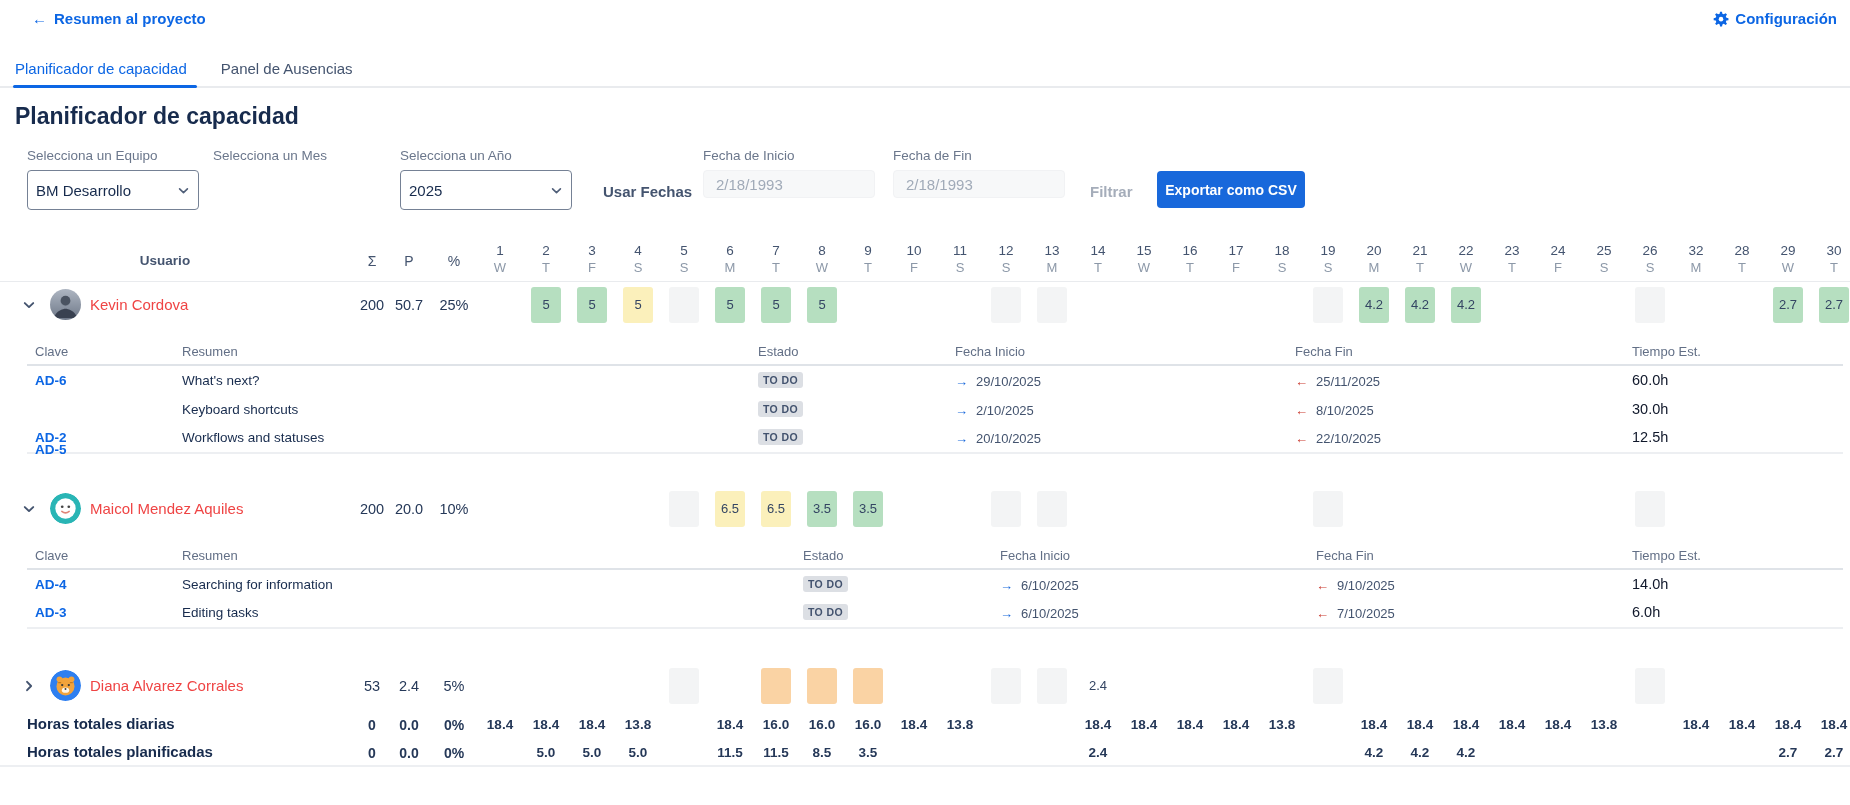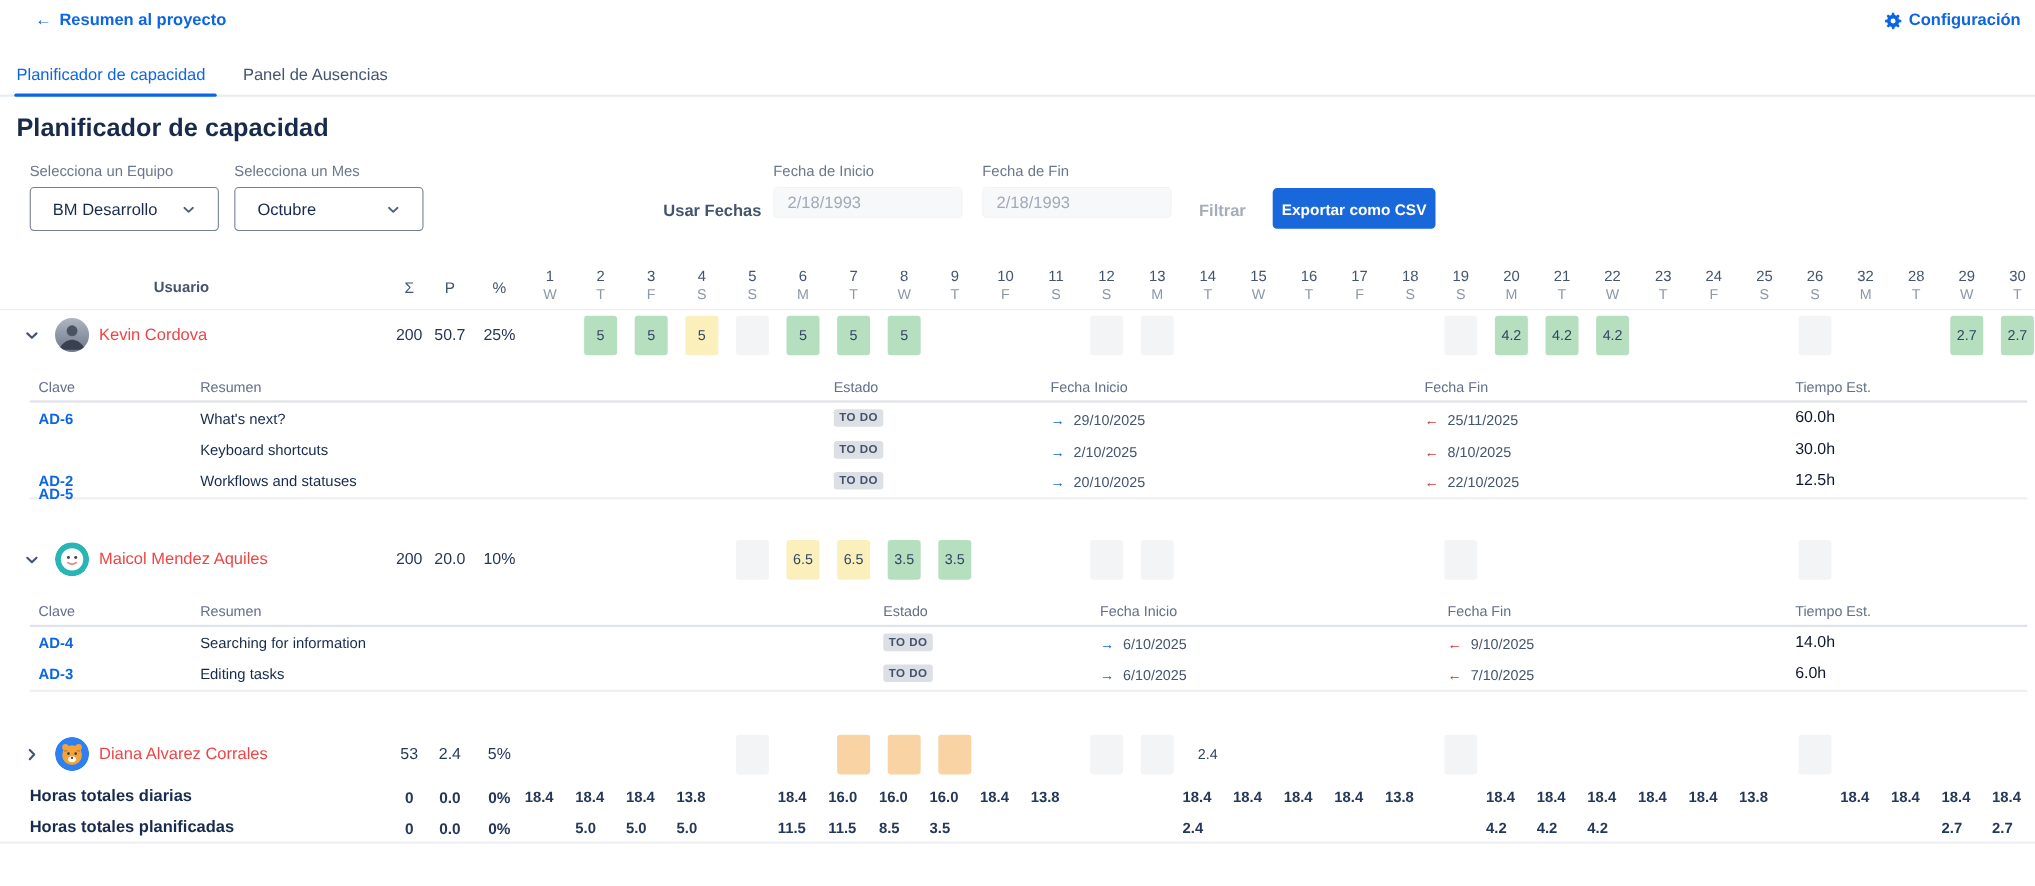--- a/index.html
+++ b/index.html
@@ -18,21 +18,21 @@
   .tab.active{color:#0C66E4;}
   .tab.active::after{content:"";position:absolute;left:-2px;right:-10px;bottom:-2px;height:3px;background:#0C66E4;border-radius:2px;}
 
   .page-title{left:15px;top:103px;font-size:23px;font-weight:700;color:#172B4D;margin:0;}
 
   
   .filter-group label{display:block;font-size:13.5px;color:#6B778C;margin-bottom:7px;}
   .f-team{left:27px;top:148px;}
   .f-month{left:213px;top:148px;}
   .f-year{left:400px;top:148px;}
-  .select{width:172px;height:40px;border:1.5px solid #758195;border-radius:4px;display:flex;align-items:center;justify-content:space-between;padding:0 20px;box-sizing:border-box;font-size:15px;color:#172B4D;background:#fff;cursor:pointer;}
+  .select{width:172px;height:40px;border:1.5px solid #758195;border-radius:4px;display:flex;align-items:center;justify-content:space-between;padding:0 8px;box-sizing:border-box;font-size:15px;color:#172B4D;background:#fff;cursor:pointer;}
   .sel-chevron svg{display:block;}
   .use-dates{left:603px;top:183px;font-size:15px;font-weight:600;color:#44546F;}
   .f-start{left:703px;top:148px;}
   .f-end{left:893px;top:148px;}
   .date-input{width:172px;height:28px;background:#F7F8F9;border:1px solid #F1F2F4;border-radius:4px;padding:0 12px;box-sizing:border-box;font-size:15px;font-family:inherit;color:#505F79;}
   .date-input::placeholder{color:#A0AAB8;opacity:1;}
   .filtrar{left:1090px;top:183px;font-size:15px;font-weight:600;color:#A5ADBA;cursor:pointer;}
   .export-btn{left:1157px;top:171px;width:148px;height:37px;background:#1868DB;color:#fff;border:none;border-radius:4px;font-size:14px;font-weight:700;cursor:pointer;font-family:inherit;}
 
   
@@ -72,21 +72,21 @@
   .st-date{position:absolute;top:8px;font-size:13px;color:#44546F;}
   .arrow-start{color:#1868DB;margin-right:8px;}
   .arrow-end{color:#C9372C;margin-right:8px;}
   .st-est{position:absolute;top:6px;font-size:14.5px;color:#0f172a;}
 
   
   .totals-block{border-bottom:2px solid #EDEFF2;}
   .totals-row{height:28px;}
   .t-label{position:absolute;left:27px;top:6px;font-size:15px;font-weight:700;color:#172B4D;}
   .t-num{font-weight:700;font-size:14px;top:8px;}
-  .t-day{position:absolute;top:8px;width:46px;font-weight:700;font-size:13.5px;color:#253858;}
+  .t-day{position:absolute;top:8px;width:46px;text-align:center;font-weight:700;font-size:13.5px;color:#253858;}
 </style>
 </head>
 <body>
 
 <div class="page">
 
   <a class="back-link abs">
     <span>←</span>
     <span>Resumen al proyecto</span>
   </a>
@@ -115,30 +115,33 @@
       <span class="sel-chevron">
           <svg width="13" height="13" viewBox="0 0 16 16">
             <path d="M3.2 6l4.8 4.6L12.8 6" stroke="#505F79" stroke-width="2" fill="none" stroke-linecap="round" stroke-linejoin="round"></path>
           </svg>
         </span>
     </div>
   </div>
 
   <div class="filter-group f-month abs">
     <label>Selecciona un Mes</label>
+  </div>
+
+  <div class="filter-group f-year abs">
+    <label>Selecciona un Año</label>
     <div class="select">
-      <span>Octubre</span>
+      <span>2025</span>
       <span class="sel-chevron">
           <svg width="13" height="13" viewBox="0 0 16 16">
             <path d="M3.2 6l4.8 4.6L12.8 6" stroke="#505F79" stroke-width="2" fill="none" stroke-linecap="round" stroke-linejoin="round"></path>
           </svg>
         </span>
     </div>
   </div>
-
 
   <div class="use-dates abs">Usar Fechas</div>
 
   <div class="filter-group f-start abs">
     <label>Fecha de Inicio</label>
     <input class="date-input" placeholder="2/18/1993" style="">
   </div>
 
   <div class="filter-group f-end abs">
     <label>Fecha de Fin</label>

